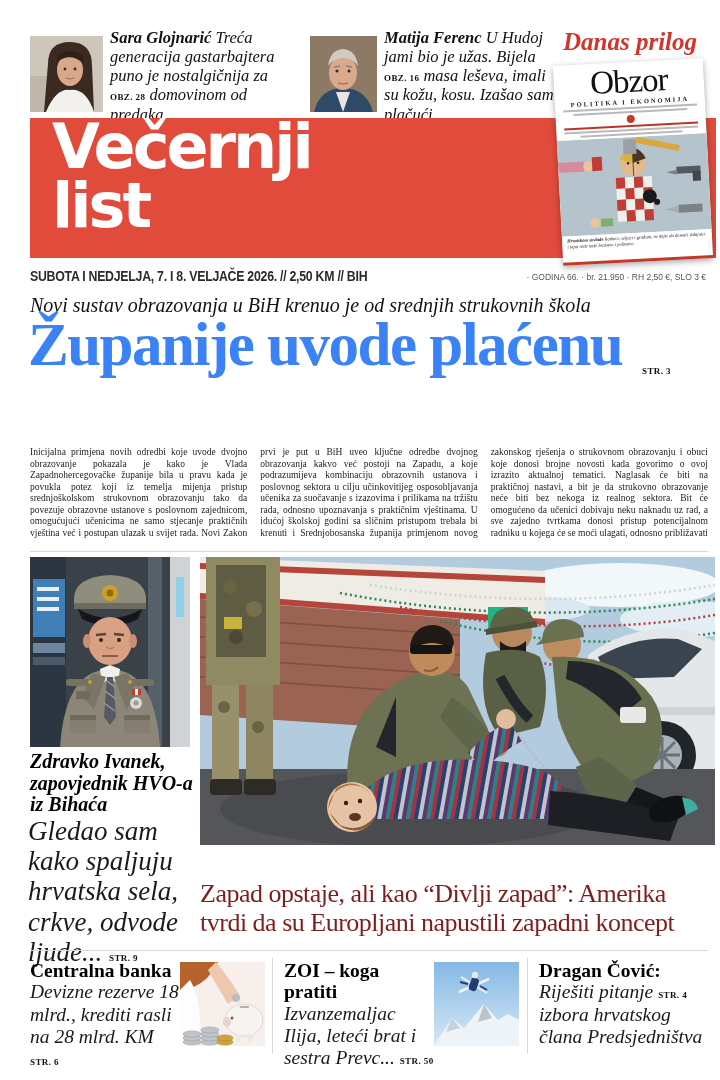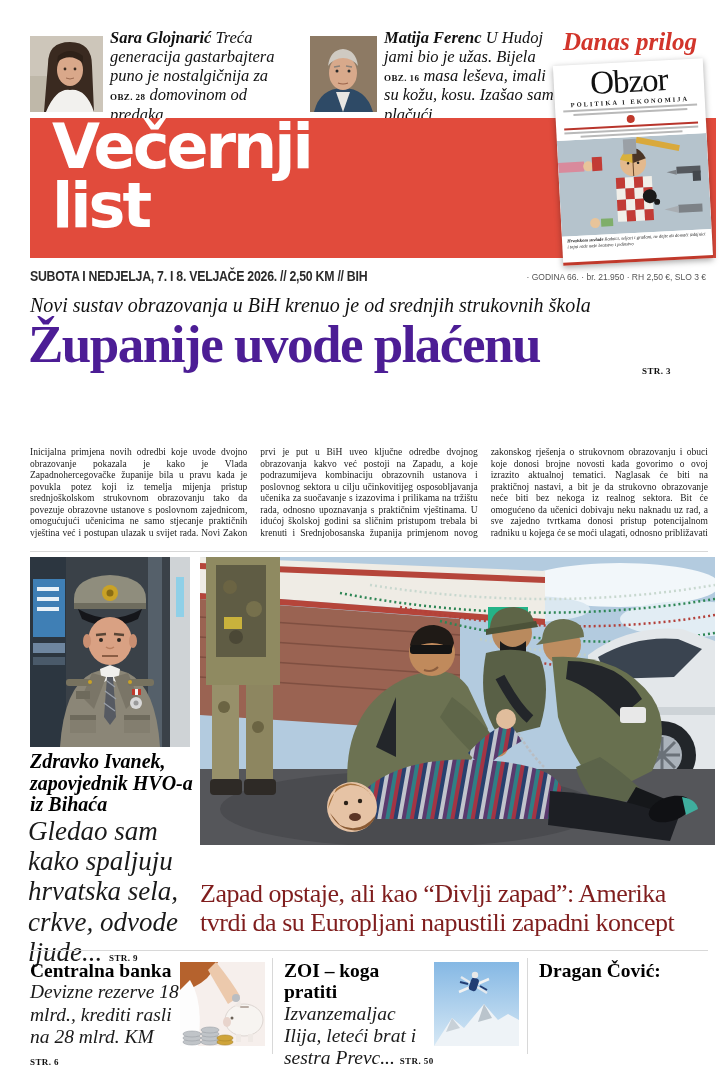--- a/index.html
+++ b/index.html
@@ -29,22 +29,22 @@
          border-bottom:3px solid #c0392b;overflow:hidden;}
   .cover-title{font-size:33px;line-height:1;text-align:center;margin-top:3px;letter-spacing:-1px;}
   .cover-sub{font-size:6.5px;font-weight:700;letter-spacing:2px;text-align:center;color:#222;}
   .hline{height:2px;background:#b9b9b9;margin:2px 8px;}
   .hline.red{background:#b8352c;}
   .cover-dot{width:8px;height:8px;border-radius:50%;background:#c0392b;margin:2px auto;}
   .cover-cap{font-size:4.6px;line-height:1.25;margin:2px 5px;color:#222;font-style:italic;}
   .cover-cap b{font-weight:700;}
   
   .kicker{left:30px;top:294px;font-style:italic;font-size:20px;color:#111;}
-  .headline{left:28px;top:316px;width:670px;font-weight:700;font-size:53px;
-            line-height:57px;letter-spacing:-1.5px;color:#4c1d95;}
+  .headline{left:28px;top:316px;width:670px;font-weight:700;font-size:61px;
+            line-height:57px;letter-spacing:-1.5px;color:#3b82f6;}
   .headline span{display:block;}
   .lead-ref{left:642px;top:366px;}
   .bodytext{left:30px;top:447px;width:678px;height:104px;overflow:hidden;
             column-count:3;column-gap:13px;column-fill:auto;
             font-size:9.5px;line-height:1.22;text-align:justify;color:#222;}
   .rule{background:#d8d8d8;height:1px;}
   .vrule{background:#d8d8d8;width:1px;}
   
   .cap-name{left:30px;top:751px;width:170px;font-weight:700;font-style:italic;
             font-size:20px;line-height:1.08;color:#000;}
@@ -402,15 +402,20 @@
       <circle cx="1" cy="-9" r="3.2" fill="#e8e8e8"></circle>
       <line x1="-6" y1="0" x2="-14" y2="-2" stroke="#223d73" stroke-width="2"></line>
       <line x1="6" y1="2" x2="13" y2="6" stroke="#223d73" stroke-width="2"></line>
     </g>
   </svg>
 
   <div class="abs vrule" style="left:527px;top:958px;height:96px"></div>
 
   <div class="abs bteaser" style="left:539px;width:176px">
     <div class="bt-title">Dragan Čović:</div>
+    <div class="bt-text">
+      <span>Riješiti pitanje</span>
+      <span class="ref">STR. 4</span>
+      <span>izbora hrvatskog člana Predsjedništva</span>
+    </div>
   </div>
 
 </div>
 
 </body></html>

